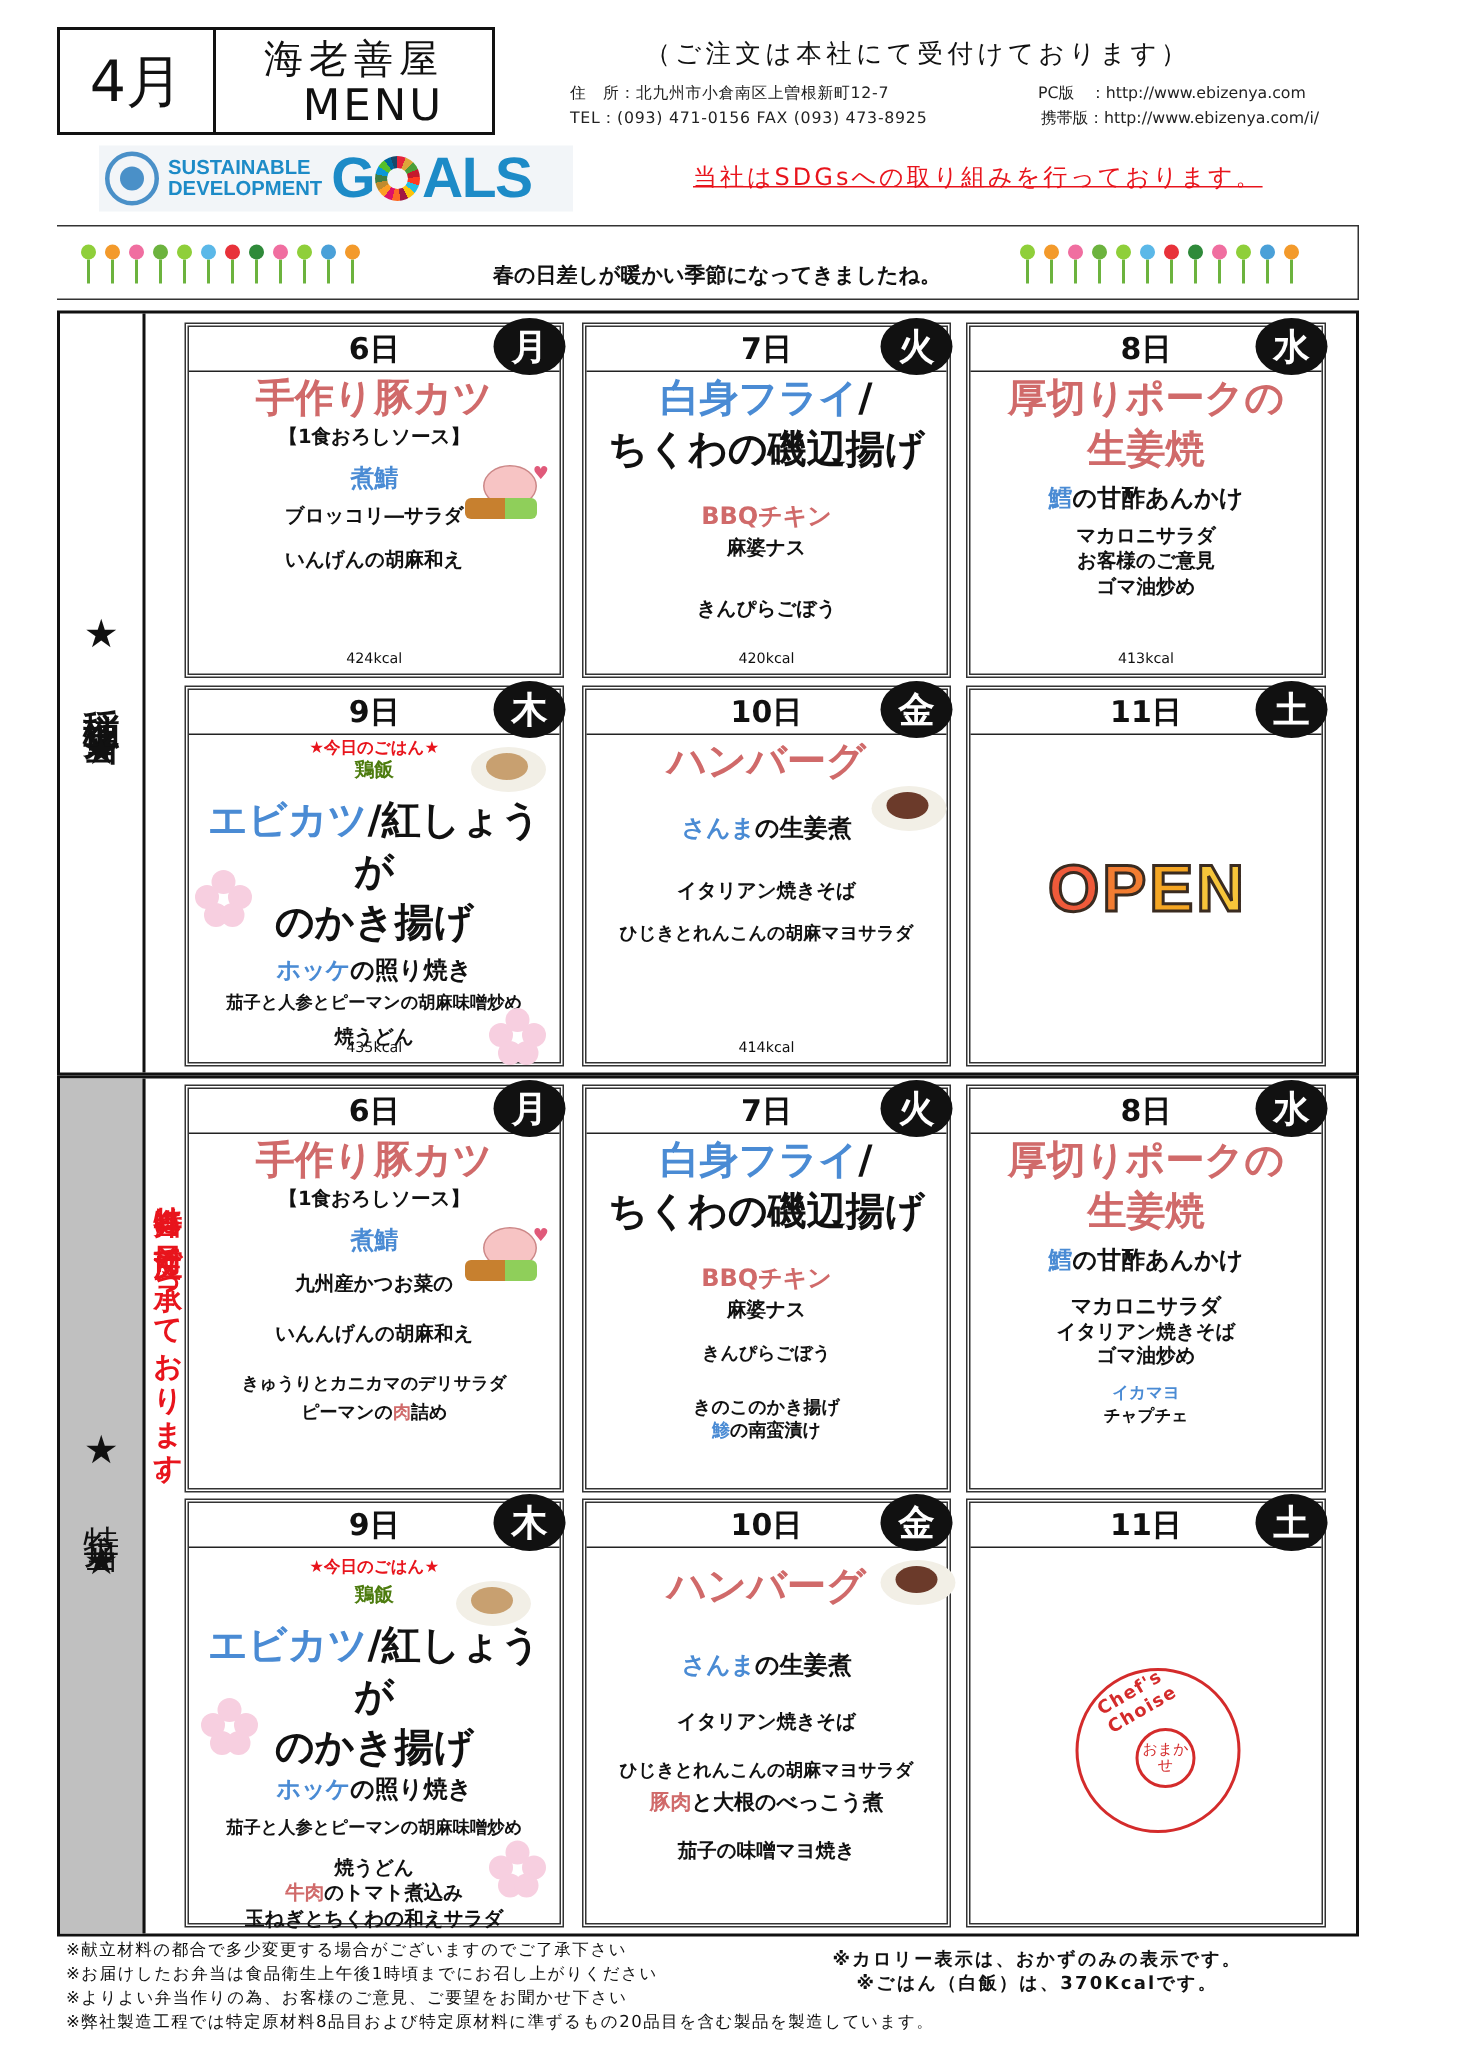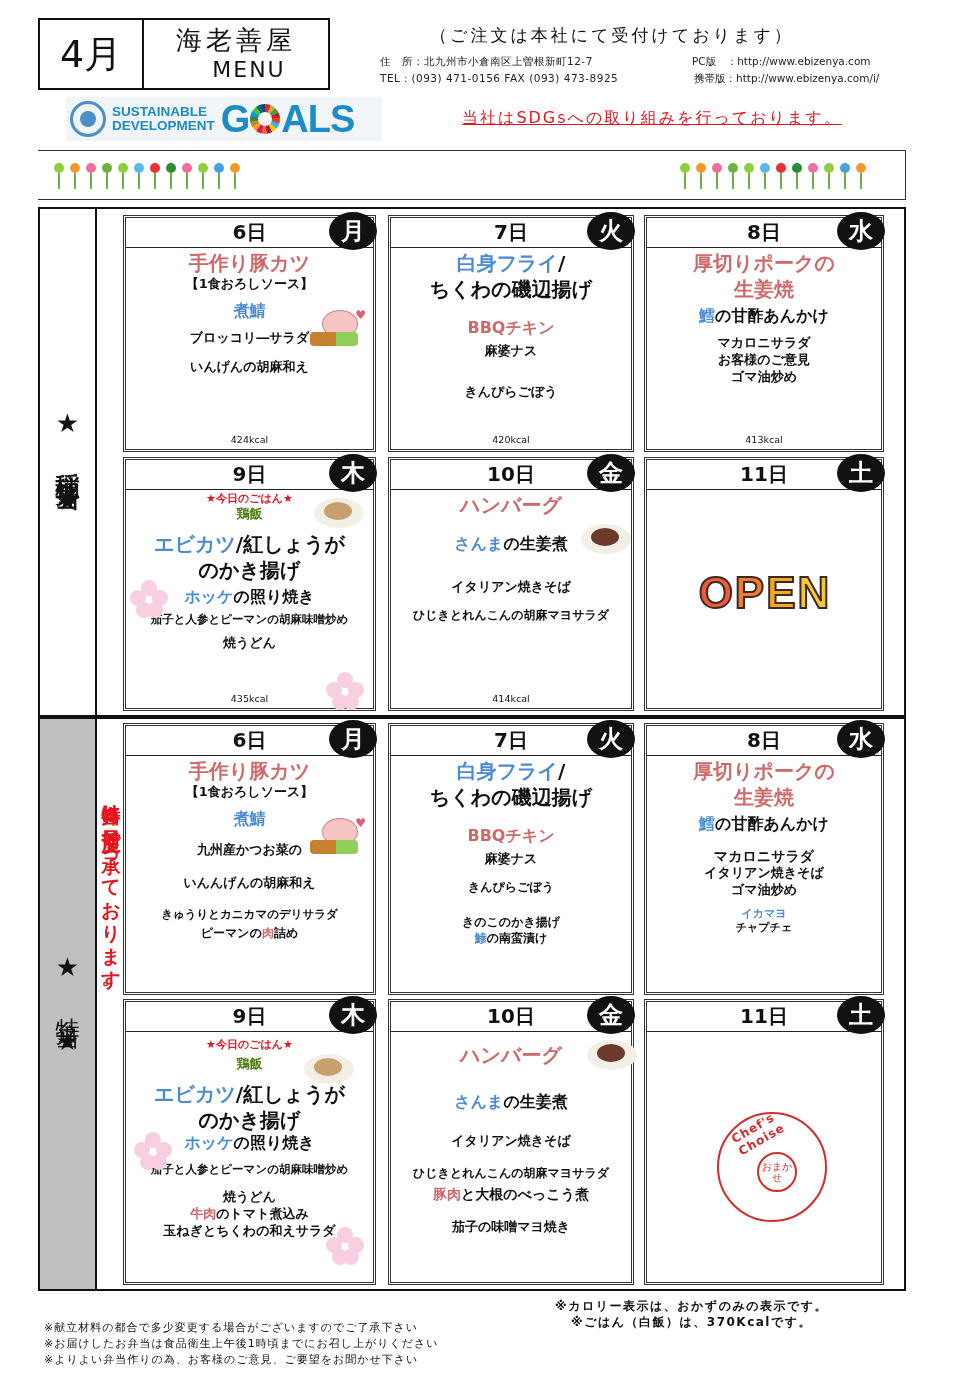--- a/index.html
+++ b/index.html
@@ -4,21 +4,21 @@
 <style>
   * { box-sizing: border-box; margin: 0; padding: 0; }
   body { width: 971px; height: 1376px; background: #fff; font-family: "DejaVu Sans", sans-serif; color: #111; position: relative; overflow: hidden; }
   .abs { position: absolute; }
 
   
   .title-box { left: 38px; top: 18px; width: 292px; height: 72px; border: 2px solid #111; display: flex; }
   .title-month { width: 104px; border-right: 2px solid #111; display: flex; align-items: center; justify-content: center; font-size: 38px; }
   .title-right { flex: 1; display: flex; flex-direction: column; align-items: center; justify-content: center; }
   .title-name { font-size: 26px; letter-spacing: 4px; line-height: 32px; }
-  .title-menu { font-size: 22px; letter-spacing: 2px; line-height: 28px; margin-left: 26px; }
+  .title-menu { font-size: 29px; letter-spacing: 2px; line-height: 28px; margin-left: 26px; }
 
   .order-note { left: 430px; top: 24px; font-size: 17px; letter-spacing: 3px; }
   .addr { left: 380px; top: 55px; font-size: 10.5px; color: #222; letter-spacing: 0.5px; }
   .tel { left: 380px; top: 72px; font-size: 10.5px; color: #222; letter-spacing: 0.5px; }
   .pc { left: 692px; top: 55px; font-size: 10.5px; color: #222; }
   .mobile { left: 694px; top: 72px; font-size: 10.5px; color: #222; text-align: right; }
 
   
   .sdg-logo { left: 66px; top: 97px; width: 316px; height: 44px; background: #f2f5f8; display: flex; align-items: center; gap: 6px; padding-left: 4px; }
   .un-emblem { width: 36px; height: 36px; border-radius: 50%; border: 3px solid #4a90c8; position: relative; }
@@ -47,21 +47,21 @@
   .sec-label .star { font-size: 26px; line-height: 26px; }
   .sec-label .vtext { writing-mode: vertical-rl; font-size: 24px; font-weight: bold; letter-spacing: 4px; }
   .sec-toku .sec-label .vtext { font-weight: normal; }
   .side-note { position: absolute; left: 59px; top: 70px; width: 24px; writing-mode: vertical-rl; color: #e8141c; font-size: 19px; font-weight: bold; letter-spacing: 1px; line-height: 22px; }
 
   .cell { position: absolute; border: 3px double #333; background: #fff; }
   .cell-head { height: 30px; border-bottom: 1.5px solid #222; position: relative; text-align: center; font-size: 20px; font-weight: bold; line-height: 28px; }
   .dow { position: absolute; right: -4px; top: -6px; width: 48px; height: 38px; border-radius: 50%; background: #111; color: #fff; font-size: 24px; font-weight: bold; display: flex; align-items: center; justify-content: center; }
   .cell-body { display: flex; flex-direction: column; align-items: center; text-align: center; padding-top: 2px; position: relative; }
   .ln { line-height: 1.3; }
-  .big { font-size: 20px; font-weight: bold; }
+  .big { font-size: 26px; font-weight: bold; }
   .mid { font-size: 16px; font-weight: bold; }
   .sm { font-size: 13px; font-weight: bold; }
   .xs { font-size: 11px; }
   .kcal { font-size: 9.5px; position: absolute; bottom: 4px; left: 0; right: 0; text-align: center; }
   .pink { color: #d06a6a; }
   .blue { color: #4a8bd4; }
   .red { color: #e8141c; }
   .olive { color: #4d7c0f; }
   .gap4 { margin-top: 4px; } .gap8 { margin-top: 8px; } .gap12 { margin-top: 12px; } .gap16 { margin-top: 16px; } .gap20 { margin-top: 20px; } .gap24 { margin-top: 24px; }
 
@@ -74,21 +74,21 @@
   .dish::after { content: ""; position: absolute; left: 10px; top: 4px; width: 28px; height: 18px; border-radius: 50%; background: var(--food); }
   .sakura { position: absolute; width: 38px; height: 38px; }
   .sakura span { position: absolute; width: 16px; height: 16px; border-radius: 50%; background: #f7cfe0; }
   .open-sign { position: absolute; left: 20px; top: 95px; width: 196px; height: 76px; display: flex; align-items: center; justify-content: center; font-family: "Liberation Sans", sans-serif; font-size: 44px; font-weight: bold; letter-spacing: 2px; }
   .open-sign span { -webkit-text-stroke: 2px #3a2b20; }
   .stamp { position: absolute; left: 70px; top: 110px; width: 110px; height: 110px; border: 2.5px solid #d42b2b; border-radius: 50%; }
   .stamp-inner { position: absolute; left: 38px; top: 38px; width: 40px; height: 40px; border: 2px solid #d42b2b; border-radius: 50%; color: #d42b2b; font-size: 10px; display: flex; align-items: center; justify-content: center; text-align: center; line-height: 11px; }
   .stamp-text { position: absolute; left: 10px; top: 20px; color: #d42b2b; font-size: 12px; font-weight: bold; transform: rotate(-30deg); transform-origin: left top; letter-spacing: 1px; }
 
   
-  .foot-notes { left: 44px; top: 1320px; font-size: 11px; line-height: 16px; letter-spacing: 1px; }
+  .foot-notes { left: 44px; top: 1292px; font-size: 11px; line-height: 16px; letter-spacing: 1px; }
   .foot-cal { left: 555px; top: 1298px; font-size: 12px; font-weight: bold; line-height: 16px; text-align: center; letter-spacing: 1.5px; }
 </style>
 </head>
 <body>
 
 <div class="abs title-box">
   <div class="title-month">4月</div>
   <div class="title-right">
     <div class="title-name">海老善屋</div>
     <div class="title-menu">MENU</div>
@@ -122,20 +122,21 @@
       <div class="flower" style="--c:#6cb33e"></div>
     <div class="flower" style="--c:#8fcf3a"></div>
       <div class="flower" style="--c:#5bb8e8"></div>
       <div class="flower" style="--c:#e8323a"></div>
       <div class="flower" style="--c:#2f8a3a"></div>
     <div class="flower" style="--c:#f06ea0"></div>
       <div class="flower" style="--c:#8fcf3a"></div>
       <div class="flower" style="--c:#4aa0d8"></div>
       <div class="flower" style="--c:#f39a2b"></div>
   </div>
+  <div class="banner-msg">春の日差しが暖かい季節になってきましたね。</div>
   <div class="flowers" style="left:640px">
     <div class="flower" style="--c:#8fcf3a"></div>
       <div class="flower" style="--c:#f39a2b"></div>
       <div class="flower" style="--c:#f06ea0"></div>
       <div class="flower" style="--c:#6cb33e"></div>
     <div class="flower" style="--c:#8fcf3a"></div>
       <div class="flower" style="--c:#5bb8e8"></div>
       <div class="flower" style="--c:#e8323a"></div>
       <div class="flower" style="--c:#2f8a3a"></div>
     <div class="flower" style="--c:#f06ea0"></div>
@@ -349,17 +350,18 @@
       <div class="stamp-text">Chef's Choise</div>
       <div class="stamp-inner">おまかせ</div>
     </div>
   </div>
 </div>
 
 <div class="abs foot-notes">
   <div>※献立材料の都合で多少変更する場合がございますのでご了承下さい</div>
   <div>※お届けしたお弁当は食品衛生上午後1時頃までにお召し上がりください</div>
   <div>※よりよい弁当作りの為、お客様のご意見、ご要望をお聞かせ下さい</div>
+  <div>※弊社製造工程では特定原材料8品目および特定原材料に準ずるもの20品目を含む製品を製造しています。</div>
 </div>
 <div class="abs foot-cal">
   <div>※カロリー表示は、おかずのみの表示です。</div>
   <div>※ごはん（白飯）は、370Kcalです。</div>
 </div>
 
 </body></html>

